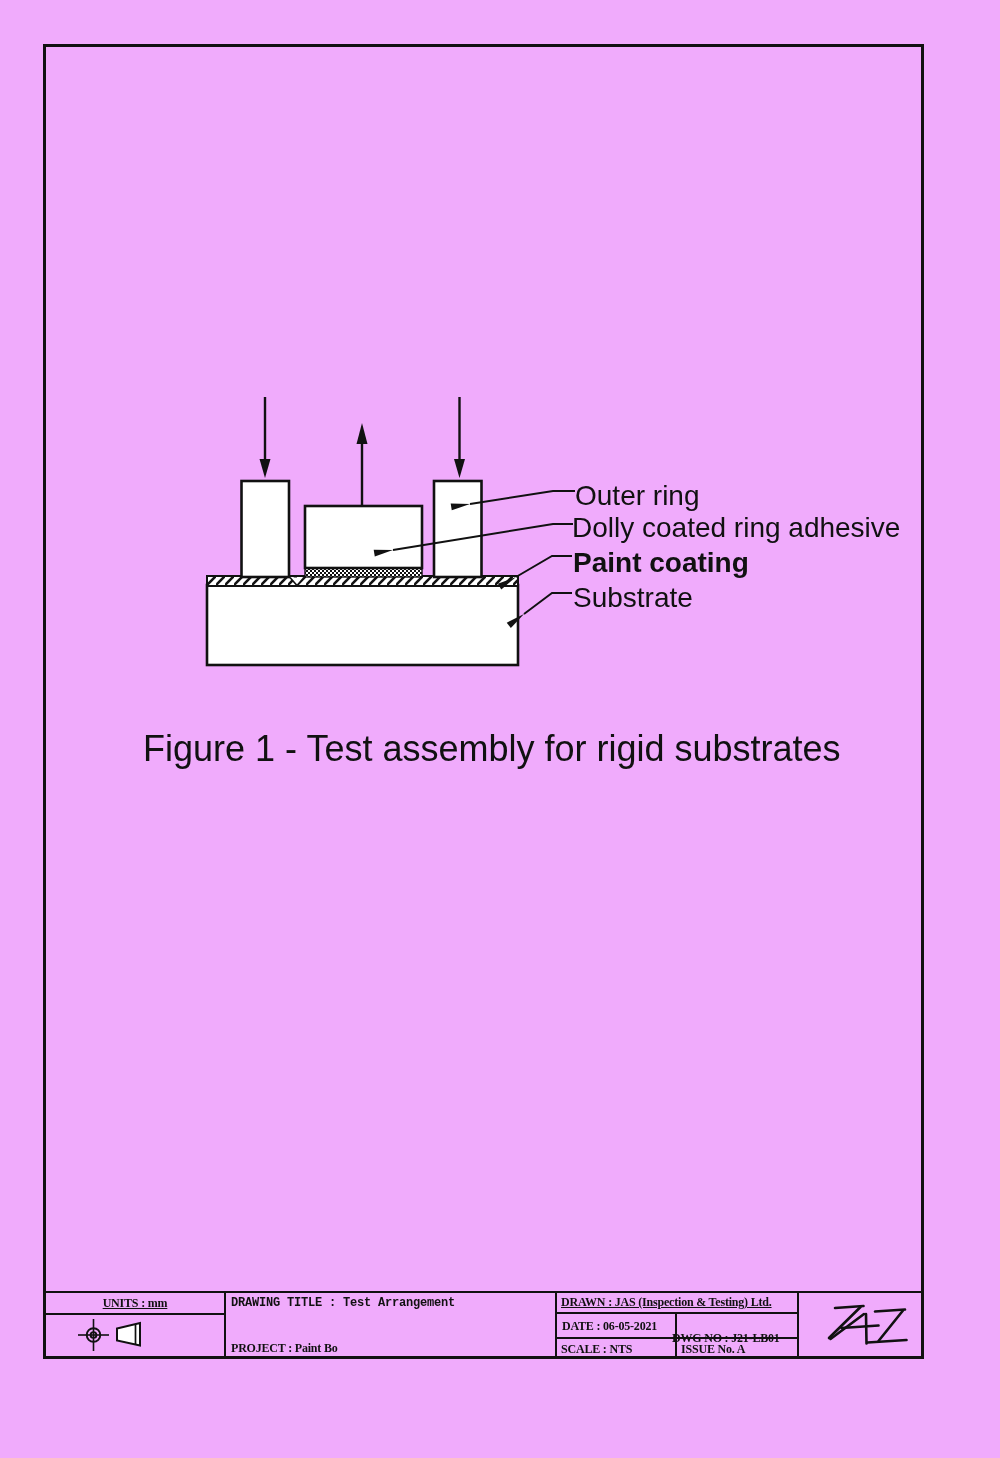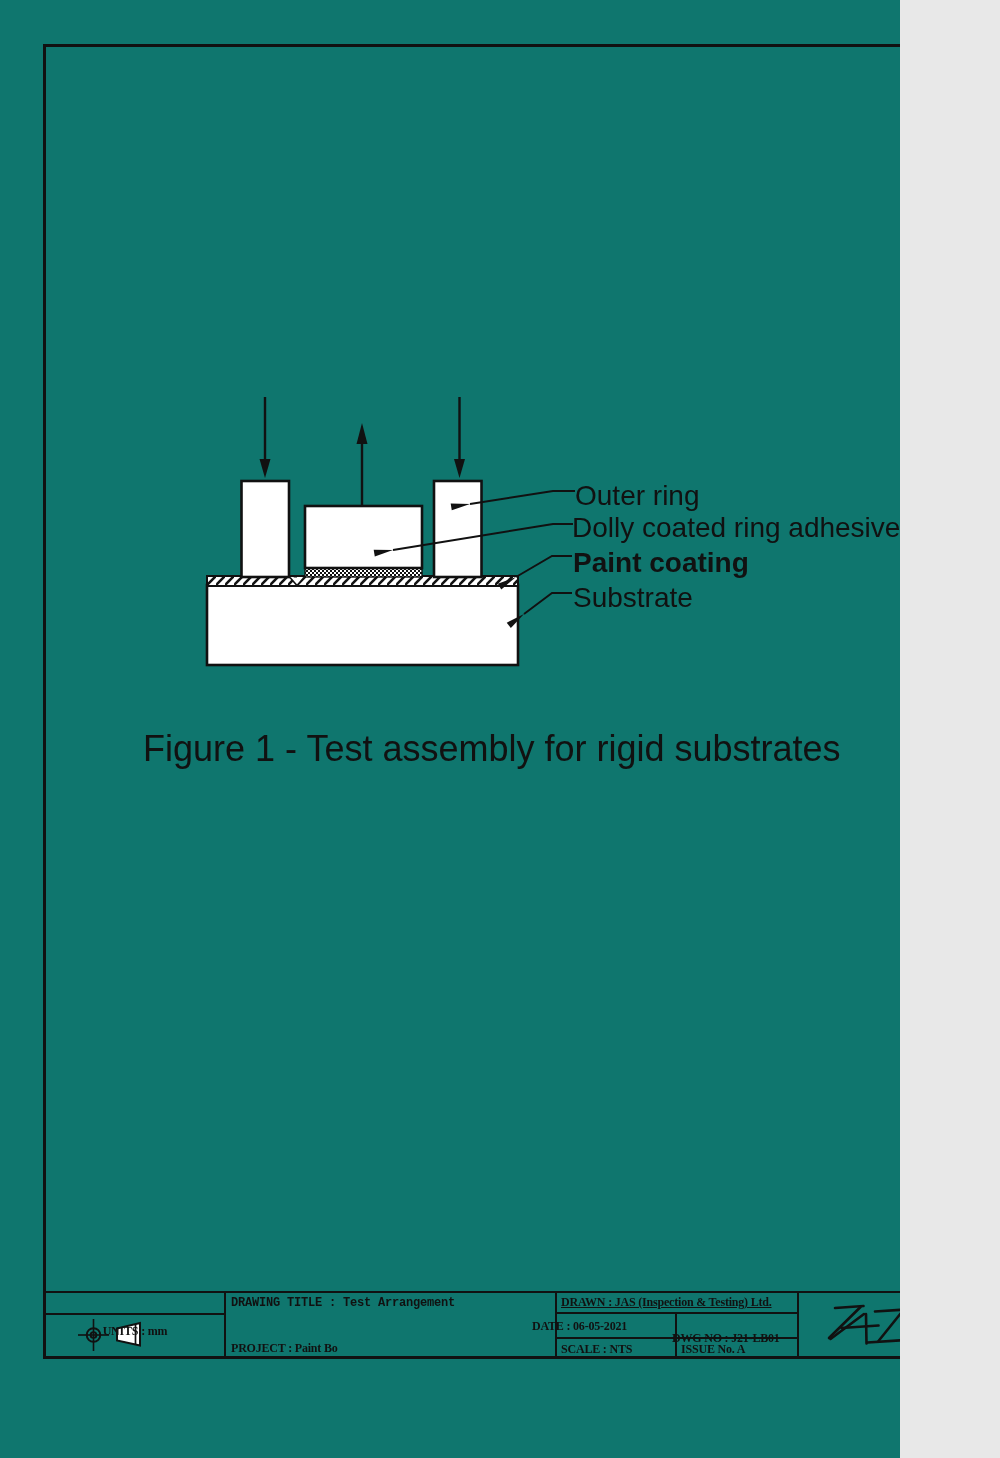--- a/index.html
+++ b/index.html
@@ -1,19 +1,19 @@
 <!DOCTYPE html>
 <html><head>
 <meta charset="utf-8">
 <style>
   html,body{margin:0;padding:0;background:#e8e8e8;}
   .page{
     position:relative;
-    width:900px;height:1458px;
-    background:#0f766e;
+    width:1000px;height:1458px;
+    background:#f0abfc;
     font-family:"Liberation Sans", sans-serif;
     color:#111;
     overflow:hidden;
   }
   .sheet-border{
     position:absolute;left:43px;top:44px;width:881px;height:1315px;
     border:3px solid #111;box-sizing:border-box;
   }
   .gfx{position:absolute;left:0;top:0;width:1000px;height:1458px;}
   
@@ -37,25 +37,25 @@
   .tb-rowB{left:556px;top:1337px;width:242px;height:2px;}
   .tb-v1{left:224px;top:1291px;width:2px;height:68px;}
   .tb-v2{left:555px;top:1291px;width:2px;height:68px;}
   .tb-v3{left:675px;top:1312px;width:2px;height:47px;}
   .tb-v4{left:797px;top:1291px;width:2px;height:68px;}
   .tbt{
     position:absolute;display:flex;align-items:center;
     font-family:"Liberation Serif", serif;font-weight:bold;
     font-size:12px;letter-spacing:-0.2px;white-space:nowrap;color:#111;
   }
-  .tb-units{left:46px;top:1321px;width:178px;height:20px;justify-content:center;}
+  .tb-units{left:46px;top:1293px;width:178px;height:20px;justify-content:center;text-decoration:underline;}
   .tb-dtitle{left:231px;top:1292px;height:22px;font-family:Liberation Mono, monospace;}
   .tb-project{left:231px;top:1337px;height:22px;}
   .tb-drawn{left:561px;top:1292px;height:21px;text-decoration:underline;}
-  .tb-date{left:532px;top:1314px;height:24px;}
+  .tb-date{left:562px;top:1314px;height:24px;}
   .tb-dwg{left:672px;top:1314px;height:24px;margin-top:12px;}
   .tb-scale{left:561px;top:1339px;height:20px;}
   .tb-issue{left:681px;top:1339px;height:20px;}
 </style>
 </head>
 <body>
 
 <div class="page">
 
   <div class="sheet-border"></div>

